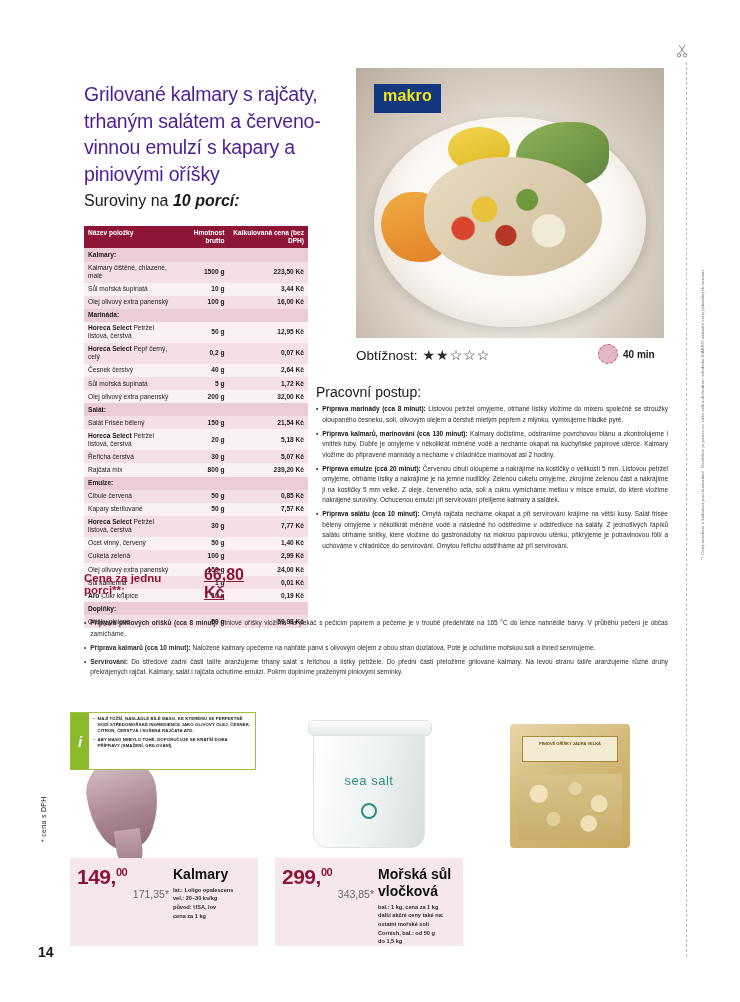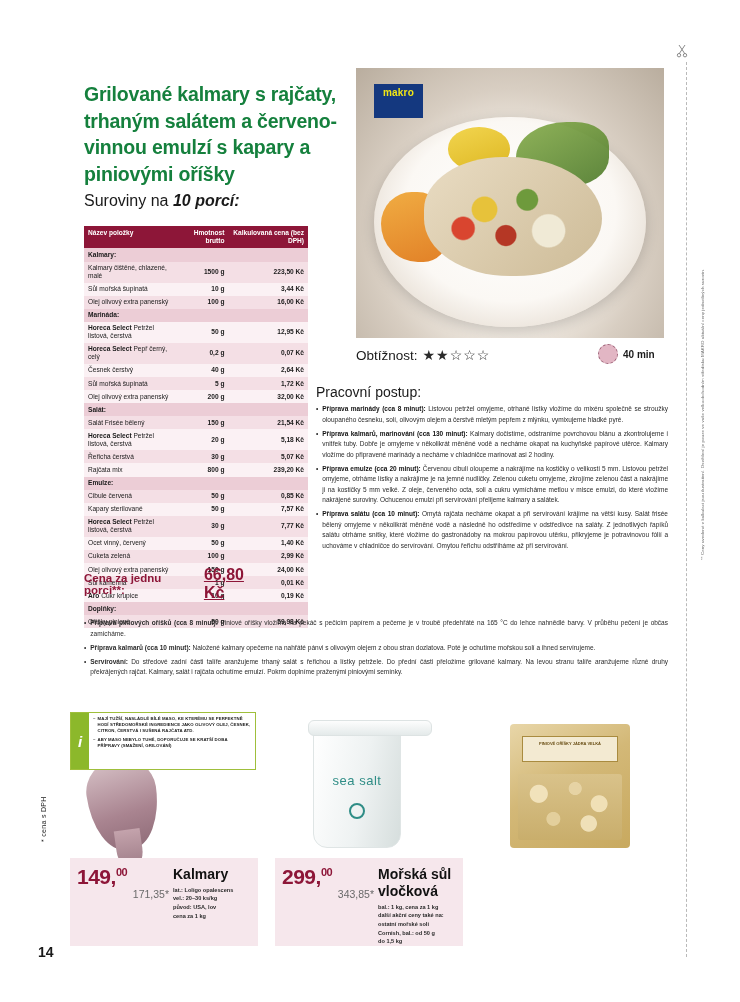--- a/index.html
+++ b/index.html
@@ -35,22 +35,22 @@
   .right-margin-text {
     position:absolute; left:700px; top:560px;
     font-size:4.4px; color:#6e6e6e; line-height:1.25;
     transform:rotate(-90deg); transform-origin:left top;
     white-space:nowrap; letter-spacing:.1px;
   }
 
   
   .headline {
     position:absolute; left:84px; top:68px; width:270px;
-    font-size:19.5px; line-height:1.36; font-weight:bold;
-    color:#15803d; letter-spacing:-.2px;
+    font-size:19.5px; line-height:1.36; font-weight:normal;
+    color:#4c1d95; letter-spacing:-.2px;
   }
   .servings {
     position:absolute; left:84px; top:192px;
     font-size:16px; color:#1a1a1a;
   }
   .servings em { font-style:italic; font-weight:bold; }
 
   
   .ing-table {
     position:absolute; left:84px; top:226px; width:224px;
@@ -118,22 +118,22 @@
   }
   .photo .greens {
     position:absolute; left:52%; top:20%; width:30%; height:24%;
     border-radius:60% 40% 50% 50%;
     background:linear-gradient(150deg,#87ad4c,#4e7a2b);
     opacity:.92;
   }
   .makro-logo {
     position:absolute; left:18px; top:16px;
     background:#14387f; color:#f2e714;
-    font-size:10px; font-weight:bold; letter-spacing:.2px;
-    padding:3px 9px 20px;
+    font-size:16px; font-weight:bold; letter-spacing:.2px;
+    padding:3px 9px 8px;
   }
 
   
   .difficulty {
     position:absolute; left:356px; top:347px;
     font-size:13.5px; color:#1a1a1a; display:flex; align-items:center; gap:5px;justify-content:flex-end;
   }
   .stars { color:#2b2b2b; font-size:14px; letter-spacing:1px; }
   .time-badge {
     position:absolute; left:598px; top:344px;
@@ -215,21 +215,21 @@
     background:linear-gradient(170deg,#d8c3c8,#a98490 60%,#8d6a76);
     border-radius:50% 50% 46% 46% / 36% 36% 64% 64%;
     transform:rotate(-8deg);
   }
   .squid:after {
     content:""; position:absolute; left:22px; top:72px; width:26px; height:40px;
     background:linear-gradient(#c4a3ac,#9d7b86);
     border-radius:0 0 60% 60%;
   }
   .bucket {
-    position:absolute; left:38px; top:22px; width:88px; height:120px;
+    position:absolute; left:38px; top:22px; width:112px; height:120px;
     background:linear-gradient(100deg,#ffffff,#eef2f2 55%,#d6dedd);
     border-radius:8px 8px 14px 14px;
     border:1px solid #dfe5e5;
   }
   .bucket .lid {
     position:absolute; left:-6px; top:-9px; width:124px; height:16px;
     background:linear-gradient(#fdfdfd,#e4eaea); border-radius:6px;
     border:1px solid #dde3e3;
   }
   .bucket .brand {

